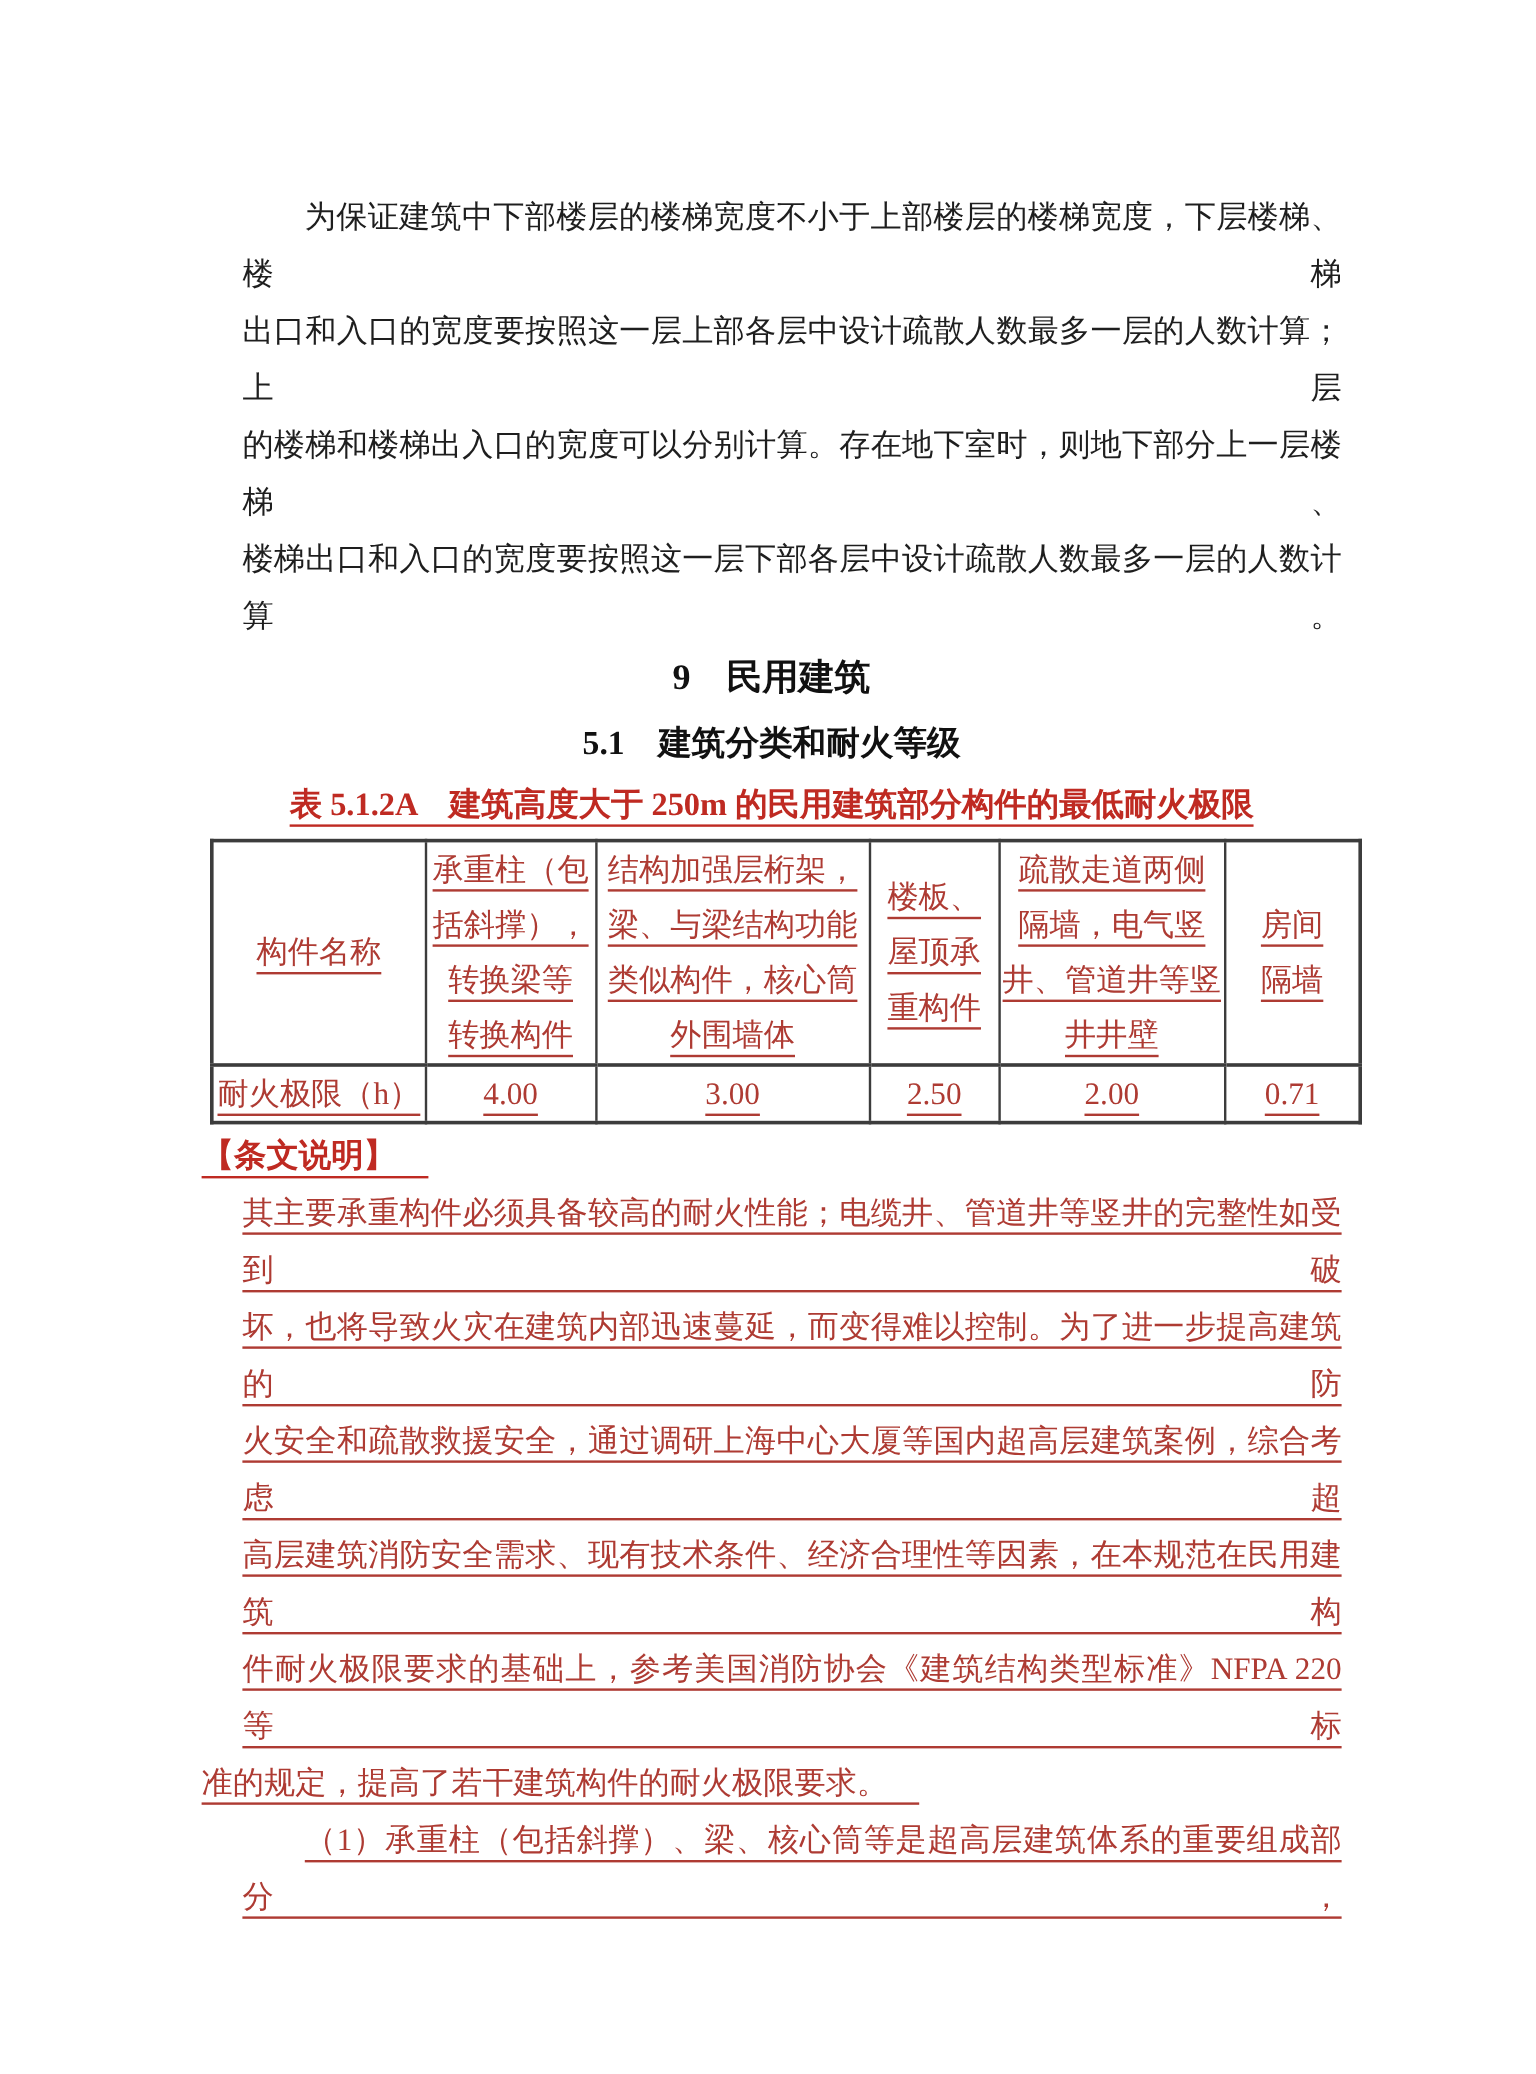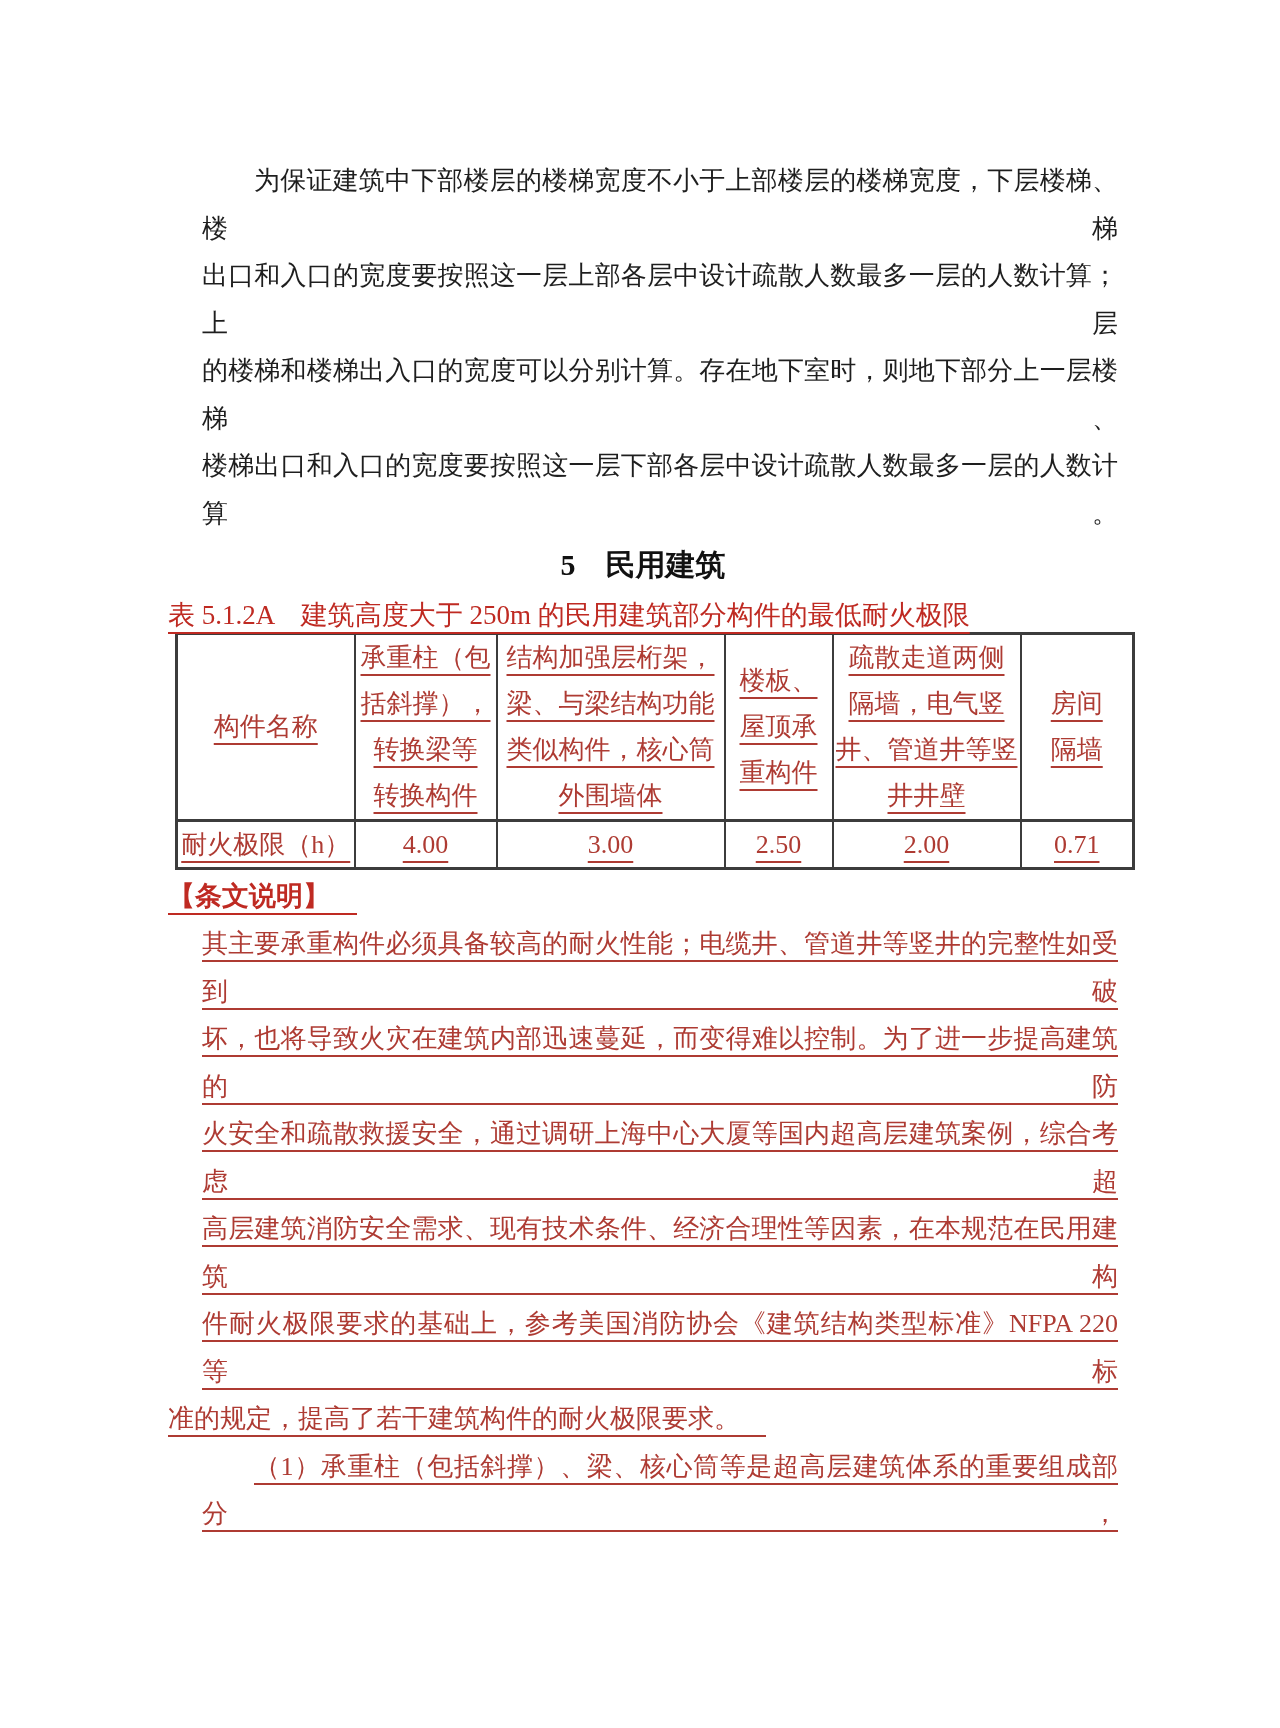--- a/index.html
+++ b/index.html
@@ -11,21 +11,21 @@
   .page{padding:157px 162px 0 168px;}
   .ln{margin:0;font-size:26px;line-height:47.5px;white-space:normal;}
   .just{text-align:justify;text-align-last:justify;margin-left:34px;}
   .ind{text-indent:52px;}
   .red{color:#ae3b33;}
   .redbold{color:#bf2a22;font-weight:bold;}
   .u{text-decoration:underline;text-decoration-thickness:2px;text-underline-offset:8px;}
   .h1{margin:0;font-size:30px;font-weight:bold;text-align:center;line-height:55px;color:#111;}
   .h2{margin:0;font-size:28px;font-weight:bold;text-align:center;line-height:55px;color:#111;}
   .clause{margin-top:7px;}
-  .tbl-title{margin:6px 0 0 0;font-size:27px;font-weight:normal;line-height:34px;color:#bf2a22;}
+  .tbl-title{margin:6px 0 12px 0;font-size:27px;font-weight:bold;line-height:34px;text-align:center;color:#bf2a22;}
   table.fire{
     border-collapse:collapse;table-layout:fixed;
     width:957px;margin-left:7px;border:3px solid #3c3c3c;
   }
   table.fire td{
     border:2px solid #3c3c3c;padding:0;
     text-align:center;vertical-align:middle;color:#ae3b33;
   }
   tr.hdr td{border-bottom:3px solid #3c3c3c;}
   .cl{font-size:26px;line-height:46px;}
@@ -36,21 +36,22 @@
 <body>
 
 <div class="page">
 
 
   <p class="ln just ind">为保证建筑中下部楼层的楼梯宽度不小于上部楼层的楼梯宽度，下层楼梯、楼梯</p>
   <p class="ln just">出口和入口的宽度要按照这一层上部各层中设计疏散人数最多一层的人数计算；上层</p>
   <p class="ln just">的楼梯和楼梯出入口的宽度可以分别计算。存在地下室时，则地下部分上一层楼梯、</p>
   <p class="ln just">楼梯出口和入口的宽度要按照这一层下部各层中设计疏散人数最多一层的人数计算。</p>
 
-  <h1 class="h1">5　民用建筑</h1>
+  <h1 class="h1">9　民用建筑</h1>
+  <h2 class="h2">5.1　建筑分类和耐火等级</h2>
 
 
   <p class="tbl-title"><span class="u">表 5.1.2A　建筑高度大于 250m 的民用建筑部分构件的最低耐火极限</span></p>
 
   <table class="fire">
     <colgroup>
       <col style="width:178px">
         <col style="width:142px">
         <col style="width:228px">
       <col style="width:108px">

